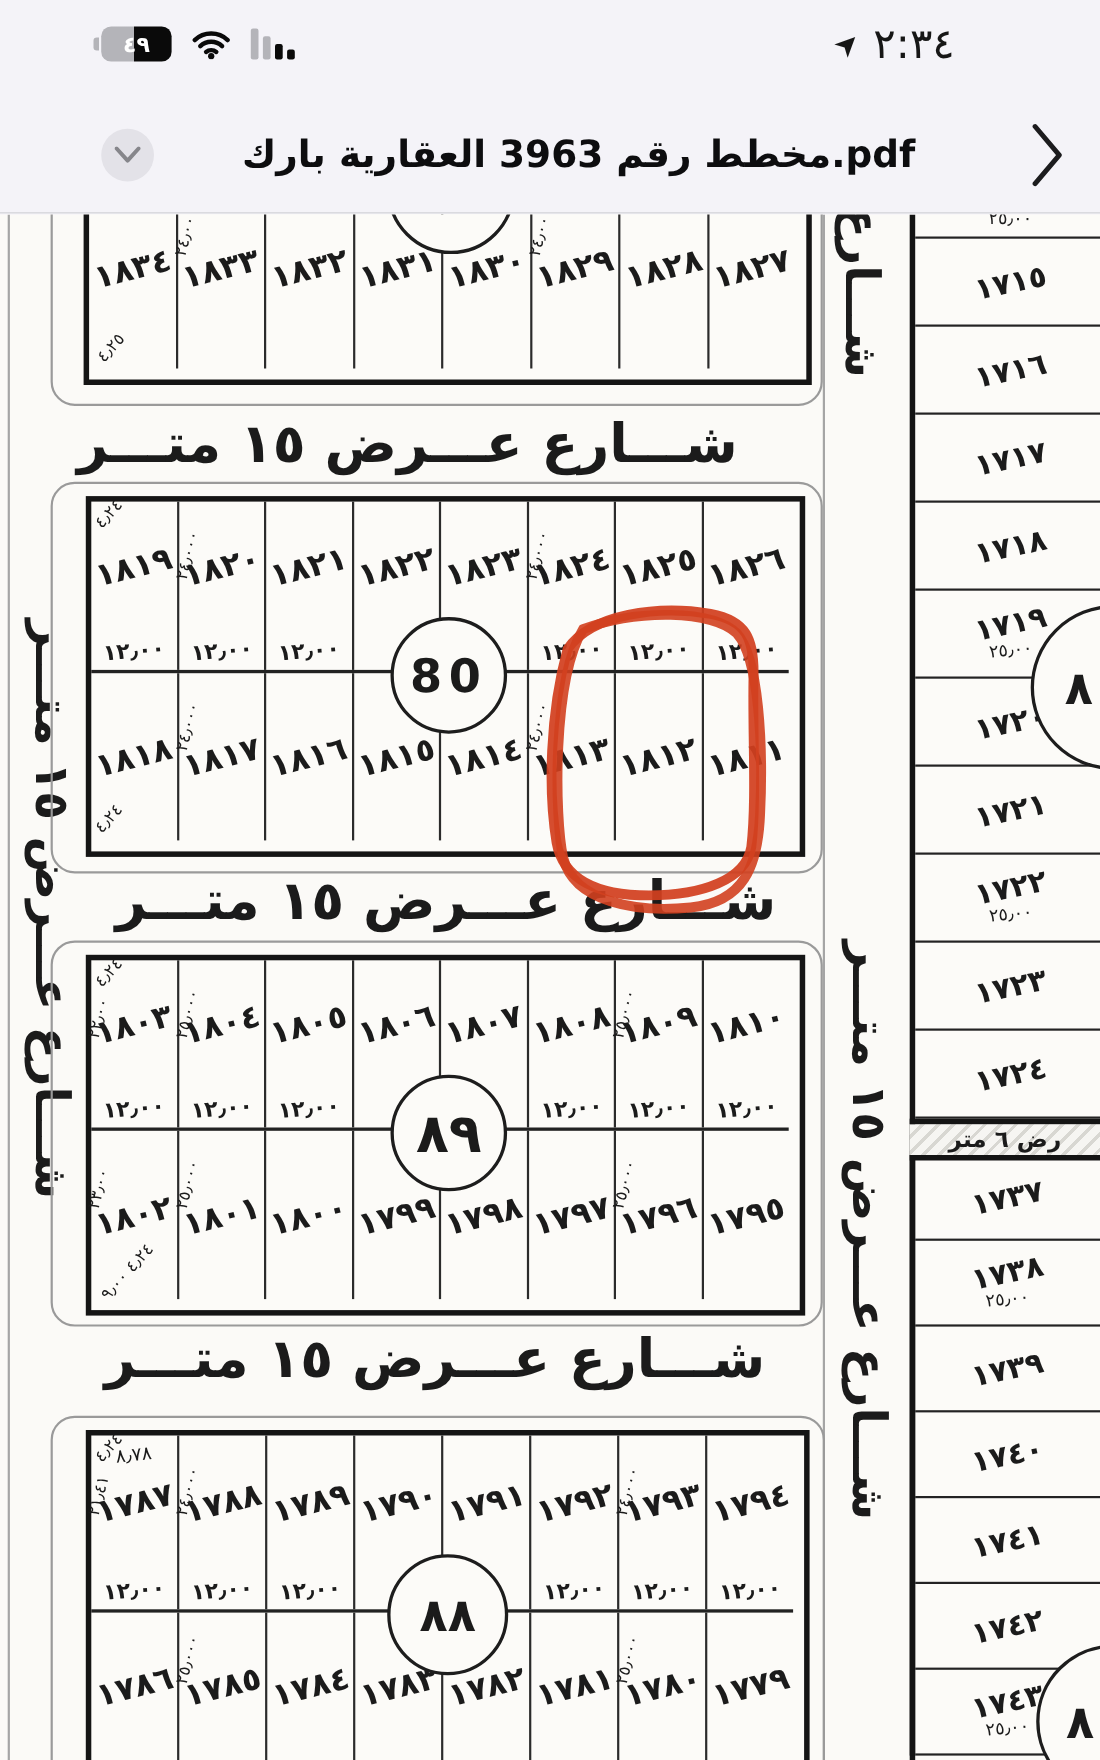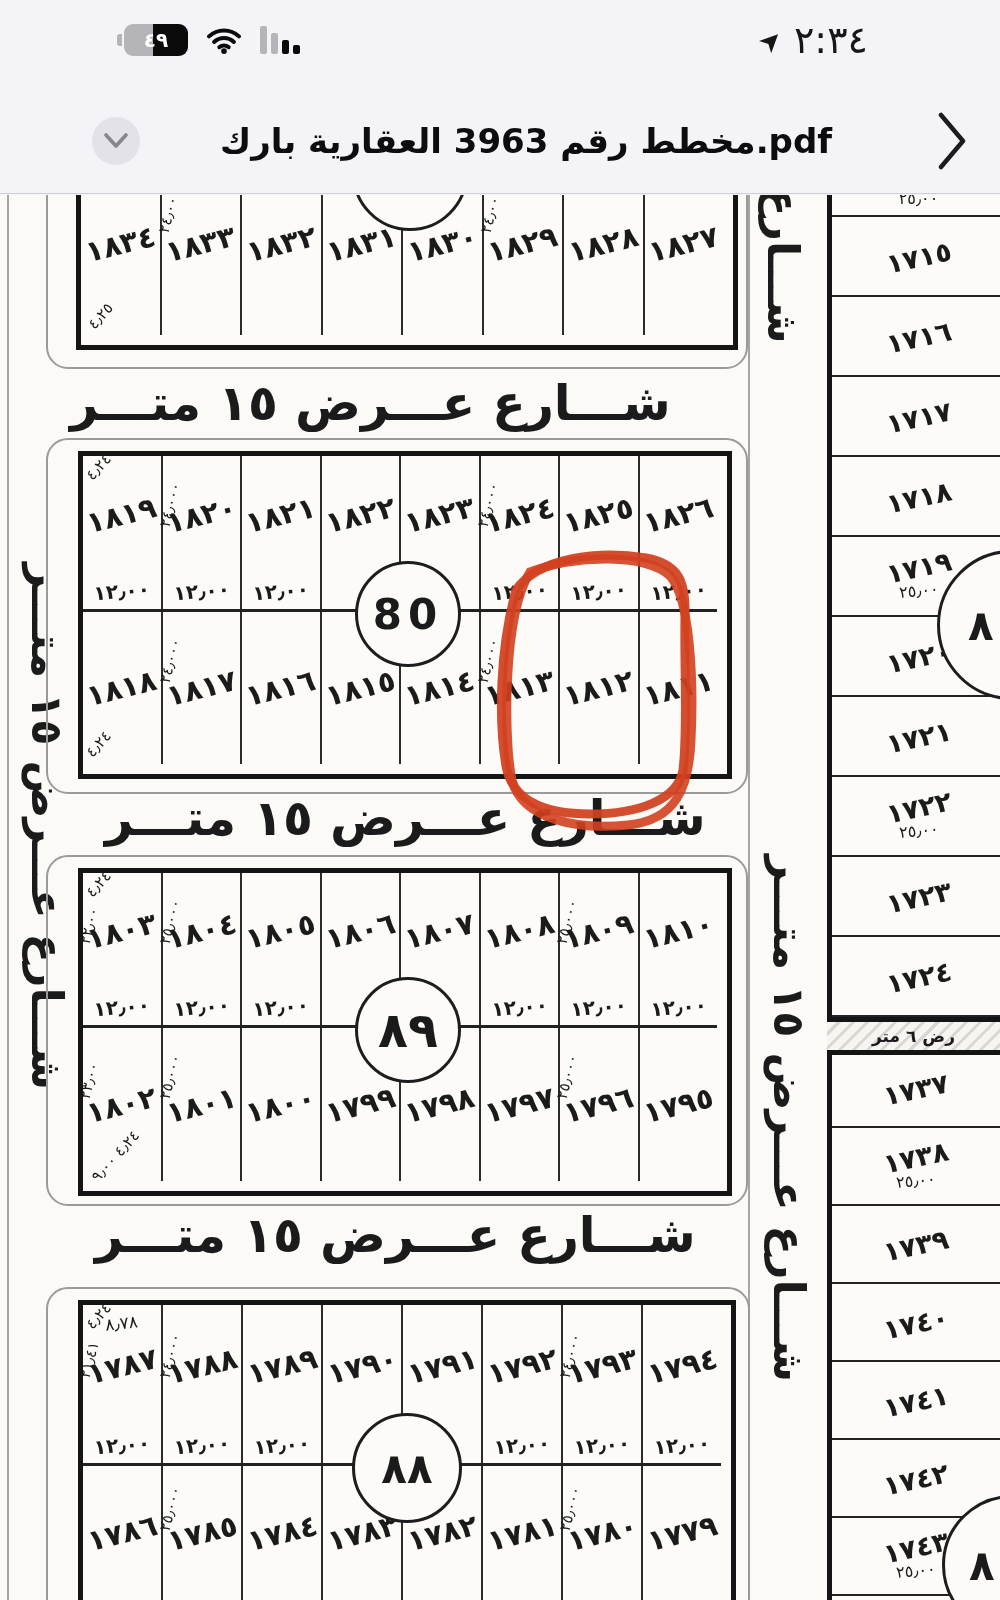--- a/index.html
+++ b/index.html
@@ -2,21 +2,21 @@
 <html lang="ar"><head>
 <meta charset="utf-8">
 <style>
   html,body{margin:0;padding:0;}
   body{width:1000px;height:1600px;overflow:hidden;background:#f4f3f8;
        font-family:"DejaVu Sans",sans-serif;color:#161616;position:relative;}
   .abs{position:absolute;}
 
   
   #statusbar{position:absolute;top:0;left:0;width:1000px;height:88px;background:#f4f3f8;}
-  #left-icons{position:absolute;left:92px;top:24px;display:flex;align-items:center;gap:18px;margin-left:32px;}
+  #left-icons{position:absolute;left:92px;top:24px;display:flex;align-items:center;gap:18px;}
   .battery{position:relative;width:64px;height:32px;border-radius:9px;
            background:linear-gradient(90deg,#b4b4b9 0 46%,#0a0a0a 46% 100%);
            display:flex;align-items:center;justify-content:center;}
   .battery .pct{color:#fff;font-size:20px;font-weight:700;letter-spacing:1px;line-height:1;}
   .battery .nub{position:absolute;left:-7px;top:10px;width:5px;height:12px;background:#b4b4b9;border-radius:3px 0 0 3px;}
   .bars{display:flex;align-items:flex-end;gap:4px;height:28px;}
   .bars i{display:block;width:7px;border-radius:2px;}
   .b1{height:28px;background:#b4b4b9;} .b2{height:21px;background:#b4b4b9;}
   .b3{height:14px;background:#0a0a0a;} .b4{height:9px;background:#0a0a0a;}
   #right-status{position:absolute;right:132px;top:18px;display:flex;align-items:center;gap:12px;}
@@ -53,21 +53,21 @@
 
   
   #rcol{position:absolute;left:827px;top:0;width:173px;height:1405px;border-left:5px solid #141414;background:#fcfbf8;}
   .rrow{height:80px;display:flex;flex-direction:column;align-items:center;justify-content:center;border-bottom:2px solid #232323;box-sizing:border-box;}
   .rrows-lower .rrow{height:78px;}
   .rnum{font-size:27px;font-weight:600;transform:rotate(-12deg);letter-spacing:1px;}
   .rsub{font-size:16px;margin-top:-2px;transform:rotate(-6deg);}
   .hatch{position:absolute;left:0;width:173px;height:28px;top:822px;
          background:repeating-linear-gradient(135deg,#f6f5f2 0 7px,#d8d7d2 7px 10px);
          border-top:5px solid #141414;border-bottom:5px solid #141414;
-         display:flex;align-items:center;justify-content:center;font-size:17px;font-weight:700;}
+         display:flex;align-items:center;justify-content:center;font-size:21px;font-weight:700;}
   .half-circle{position:absolute;border:3px solid #1d1d1d;border-radius:50%;background:#fcfbf8;z-index:3;
                display:flex;align-items:center;font-size:42px;font-weight:600;}
   #red-annot{position:absolute;left:478px;top:333px;z-index:5;pointer-events:none;}
 </style>
 </head>
 <body>
 
 <div id="statusbar">
   <div id="left-icons">
     <div class="battery">

